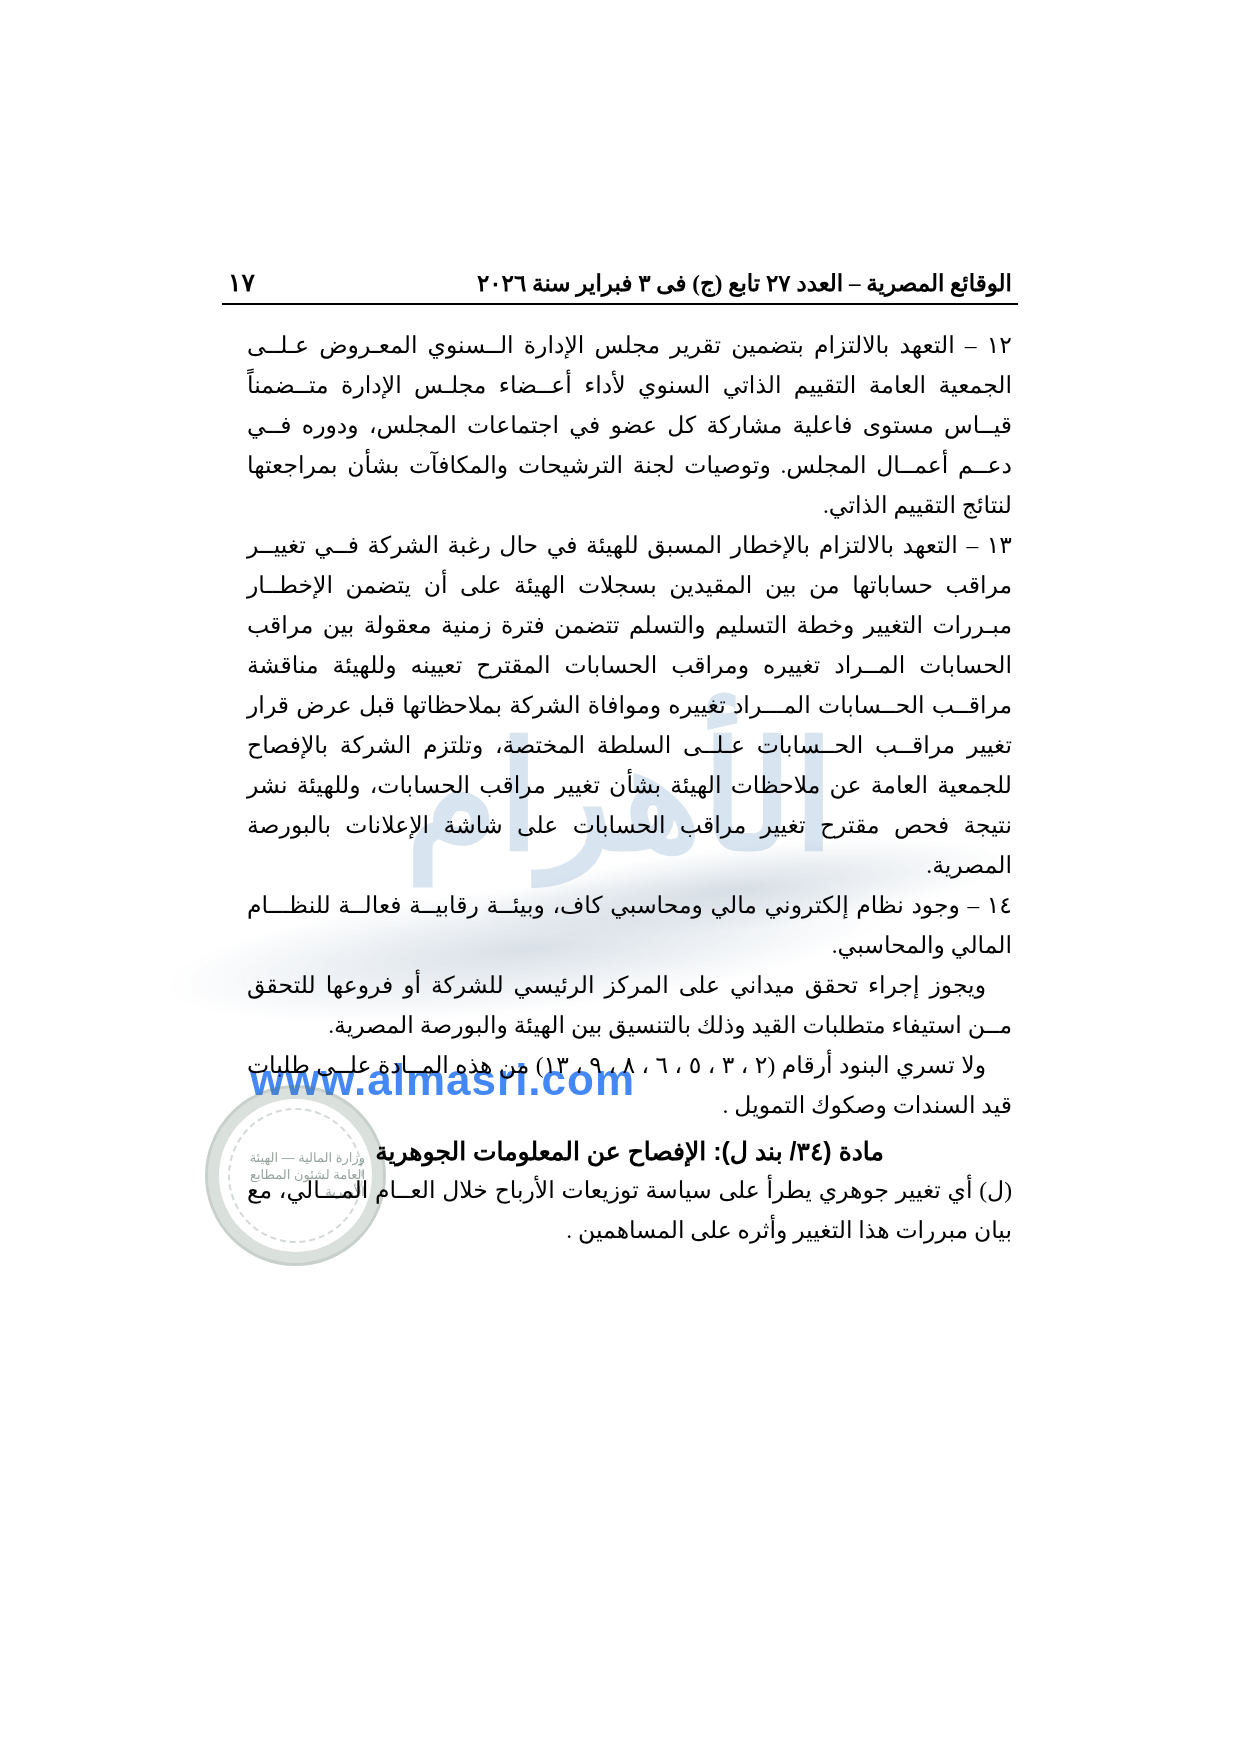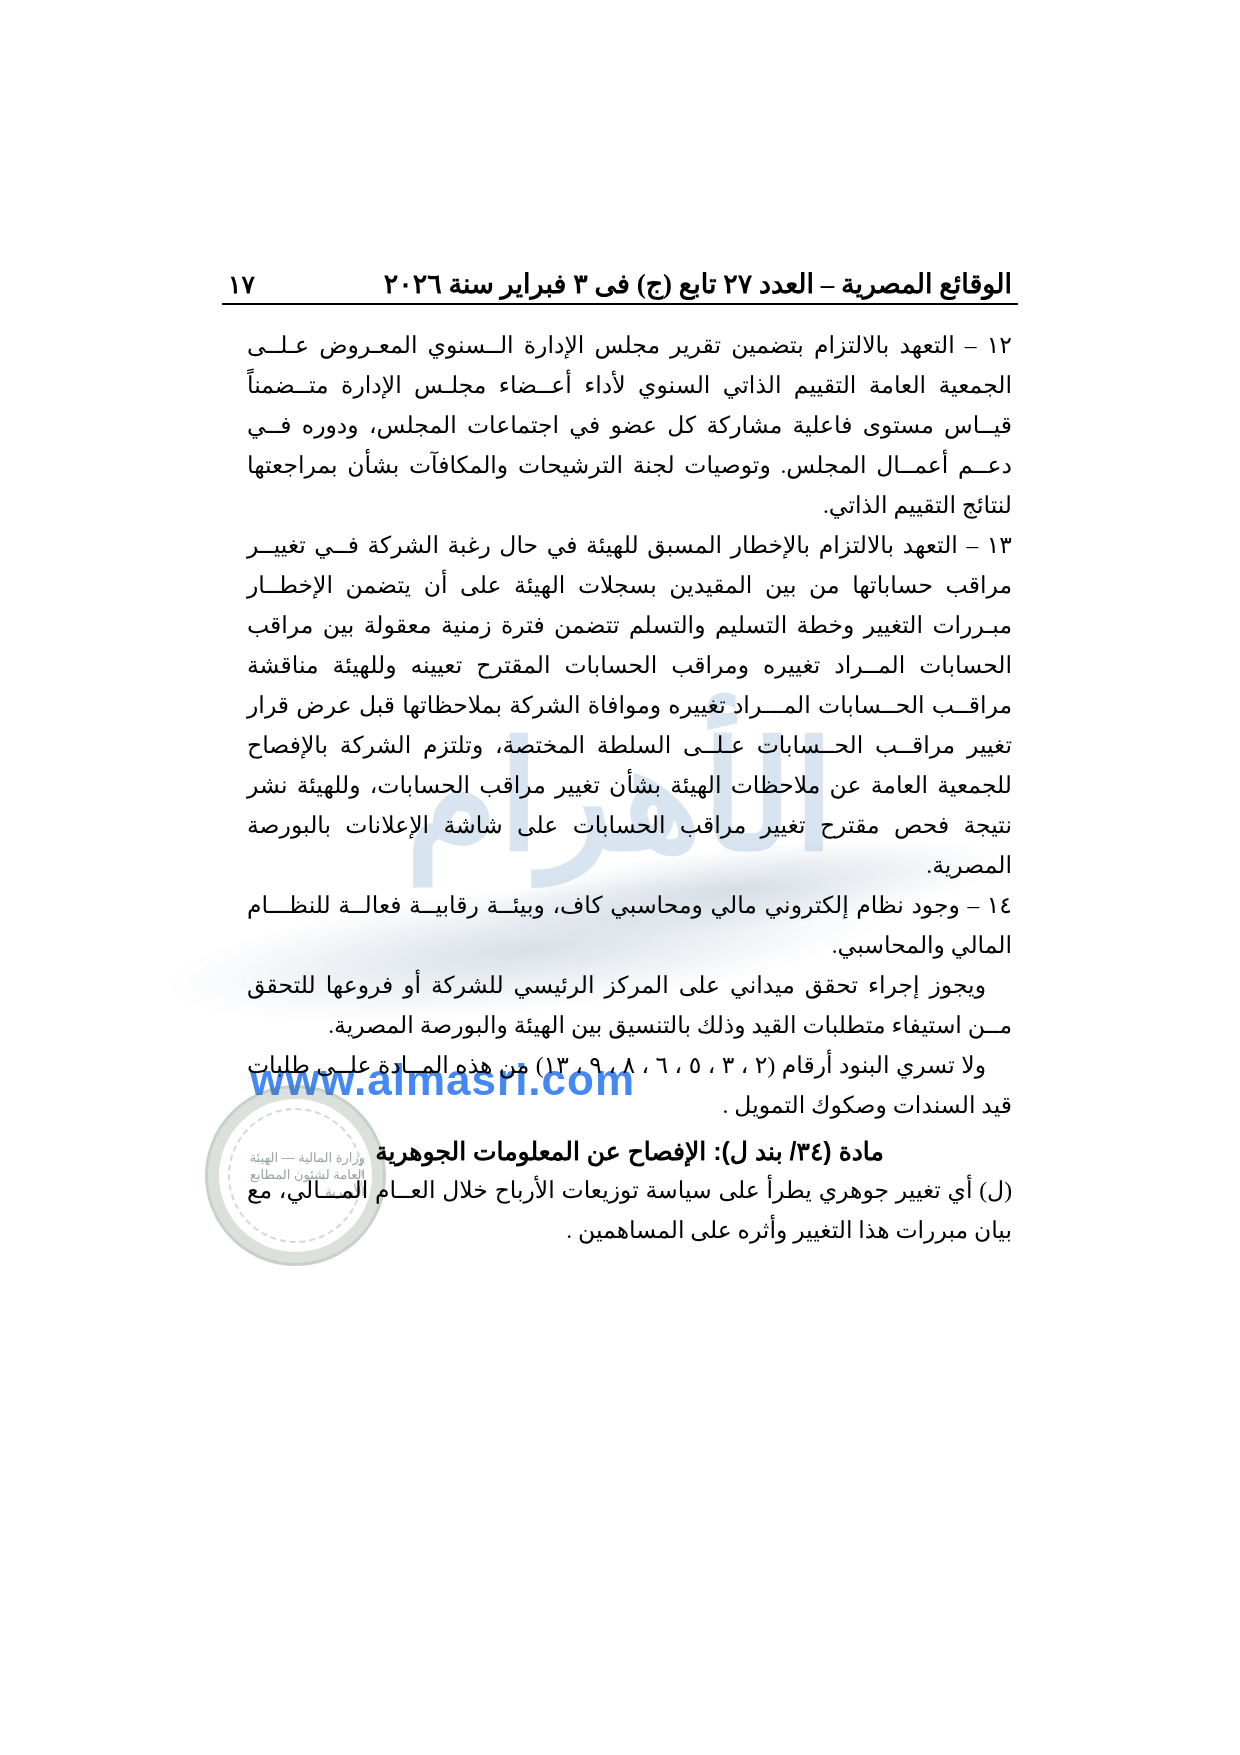--- a/index.html
+++ b/index.html
@@ -111,21 +111,21 @@
     position: absolute;
     top: 268px;
     right: 228px;
     left: 228px;
     display: flex;
     flex-direction: row;
     align-items: baseline;
     justify-content: space-between;
   }
   .header-title {
-    font-size: 27px;
+    font-size: 23px;
     font-weight: bold;
     white-space: nowrap;
     margin-left: 32px;
   }
   .header-page {
     font-size: 25px;
     font-weight: bold;
   }
   .header-rule {
     position: absolute;

